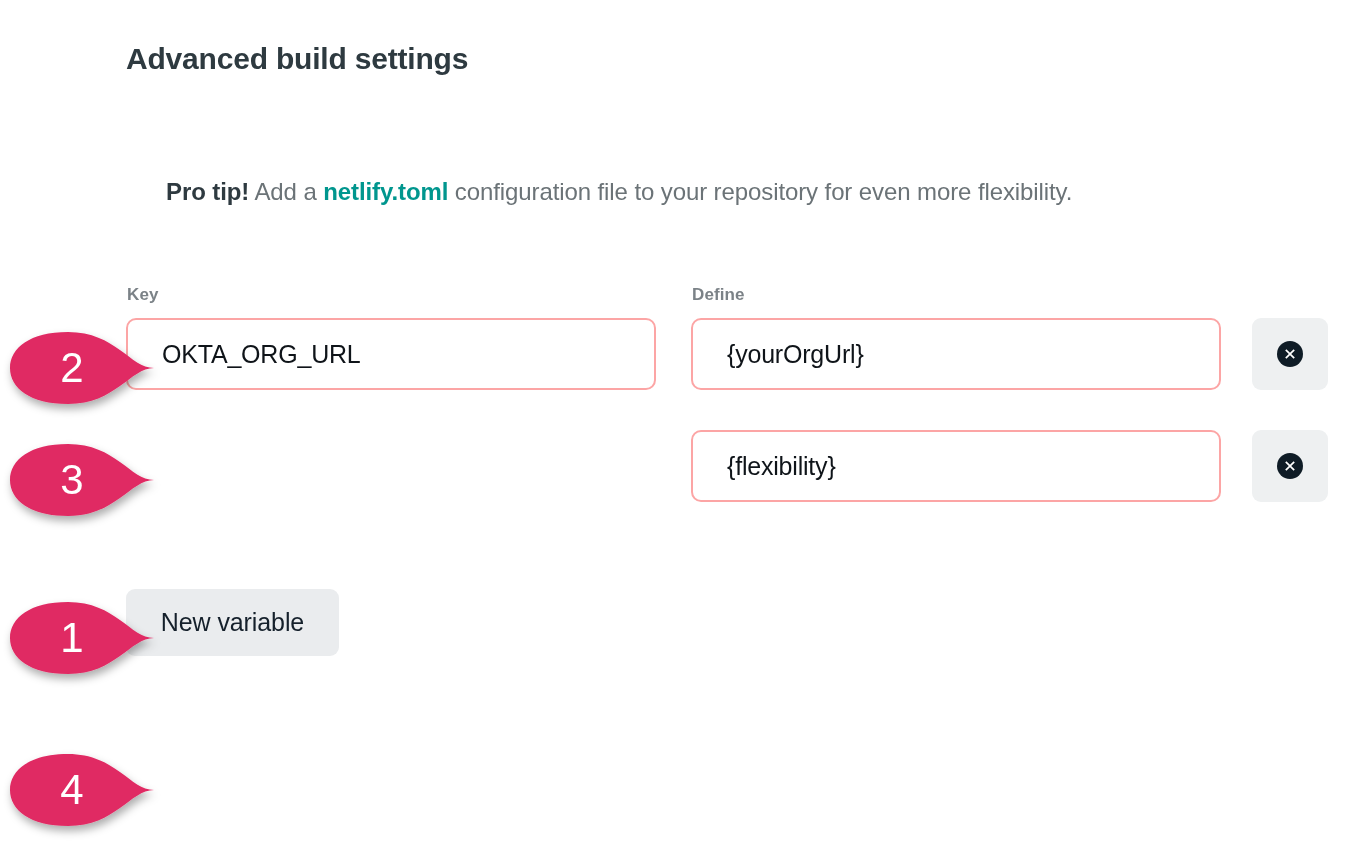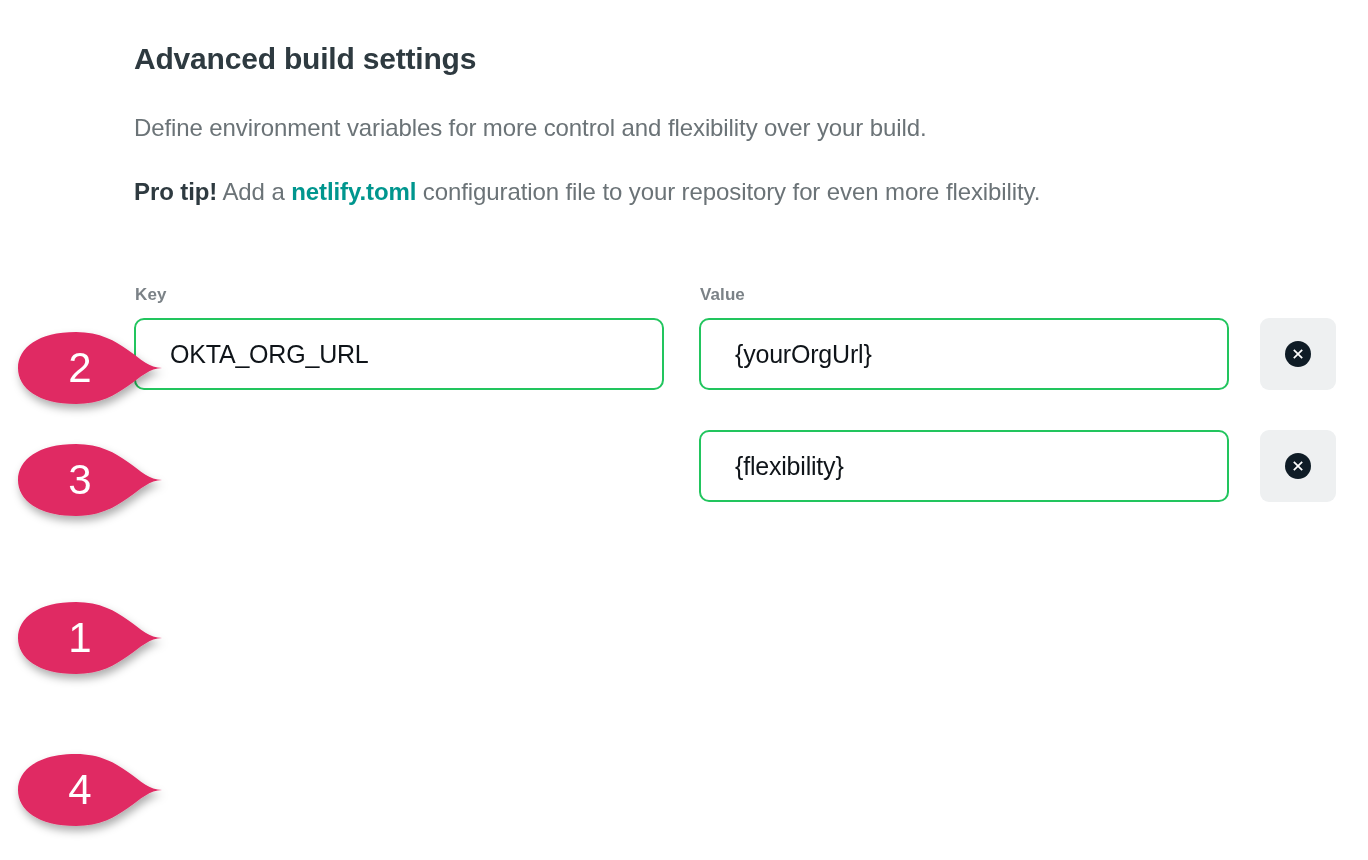--- a/index.html
+++ b/index.html
@@ -11,21 +11,21 @@
     width: 1368px;
     height: 860px;
     position: relative;
     overflow: hidden;
     font-family: "Liberation Sans", sans-serif;
     -webkit-font-smoothing: antialiased;
   }
 
   .page {
     position: absolute;
-    left: 8px; top: 0;
+    left: 0; top: 0;
     width: 1351px;
     height: 860px;
   }
 
   
   .heading {
     position: absolute;
     left: 126px;
     top: 22px;
     font-size: 30px;
@@ -36,21 +36,21 @@
   }
   .para {
     position: absolute;
     left: 126px;
     font-size: 24px;
     color: #6b7377;
     white-space: nowrap;
     letter-spacing: -0.1px;
   }
   .para-1 { top: 90px; }
-  .para-2 { top: 154px; }
+  .para-2 { top: 154px; margin-left: 40px; }
   .para-2 .strong {
     color: #2e3a40;
     font-weight: bold;
   }
   .para-2 .link {
     color: #00968e;
     font-weight: bold;
   }
 
   
@@ -62,21 +62,21 @@
     letter-spacing: 0.1px;
   }
   .label-key   { left: 127px; top: 285px; }
   .label-value { left: 692px; top: 285px; }
 
   
   .input-box {
     position: absolute;
     box-sizing: border-box;
     background: #ffffff;
-    border: 2px solid #22c55e;
+    border: 2px solid #fca5a5;
     border-radius: 10px;
     height: 72px;
     display: flex;
     align-items: center;
     padding-left: 34px;
     font-size: 25px;
     color: #0f1419;
     letter-spacing: -0.2px;
   }
   .input-key   { left: 126px; width: 530px; }
@@ -180,46 +180,46 @@
   .callout-3 { left: 2px;  top: 428px; }
   .callout-4 { left: 2px;  top: 738px; }
 </style>
 </head>
 <body>
 
 <div class="page">
 
   <h1 class="heading">Advanced build settings</h1>
 
-  <p class="para para-1">Define environment variables for more control and flexibility over your build.</p>
 
   <p class="para para-2"><span class="strong">Pro tip!</span><span> Add a </span><span class="link">netlify.toml</span><span> configuration file to your repository for even more flexibility.</span></p>
 
   <span class="field-label label-key">Key</span>
-  <span class="field-label label-value">Value</span>
+  <span class="field-label label-value">Define</span>
 
   <div class="input-box input-key row-1">OKTA_ORG_URL</div>
   <div class="input-box input-value row-1">{yourOrgUrl}</div>
   <button class="delete-btn row-1">
     <span class="x-circle">
       <svg width="16" height="16" viewBox="0 0 16 16" aria-hidden="true">
         <path d="M4.4 3.2 L8 6.8 L11.6 3.2 L12.8 4.4 L9.2 8 L12.8 11.6 L11.6 12.8 L8 9.2 L4.4 12.8 L3.2 11.6 L6.8 8 L3.2 4.4 Z" fill="#ffffff"></path>
       </svg>
     </span>
   </button>
 
   <div class="input-box input-value row-2">{flexibility}</div>
   <button class="delete-btn row-2">
     <span class="x-circle">
       <svg width="16" height="16" viewBox="0 0 16 16" aria-hidden="true">
         <path d="M4.4 3.2 L8 6.8 L11.6 3.2 L12.8 4.4 L9.2 8 L12.8 11.6 L11.6 12.8 L8 9.2 L4.4 12.8 L3.2 11.6 L6.8 8 L3.2 4.4 Z" fill="#ffffff"></path>
       </svg>
     </span>
   </button>
 
+  <button class="btn btn-new-variable">New variable</button>
 
   <div class="callout callout-1">
     <svg viewBox="0 0 152 104" aria-hidden="true">
       <defs>
         <filter id="cshadow1" x="-30%" y="-30%" width="180%" height="190%">
           <feDropShadow dx="2" dy="5" stdDeviation="4" flood-color="#000000" flood-opacity="0.32"></feDropShadow>
         </filter>
       </defs>
       <path d="M152 52 C 128 52, 114 16, 66 16 C 28 16, 8 32, 8 52 C 8 72, 28 88, 66 88 C 114 88, 128 52, 152 52 Z" fill="#e02a63" filter="url(#cshadow1)"></path>
     </svg>

